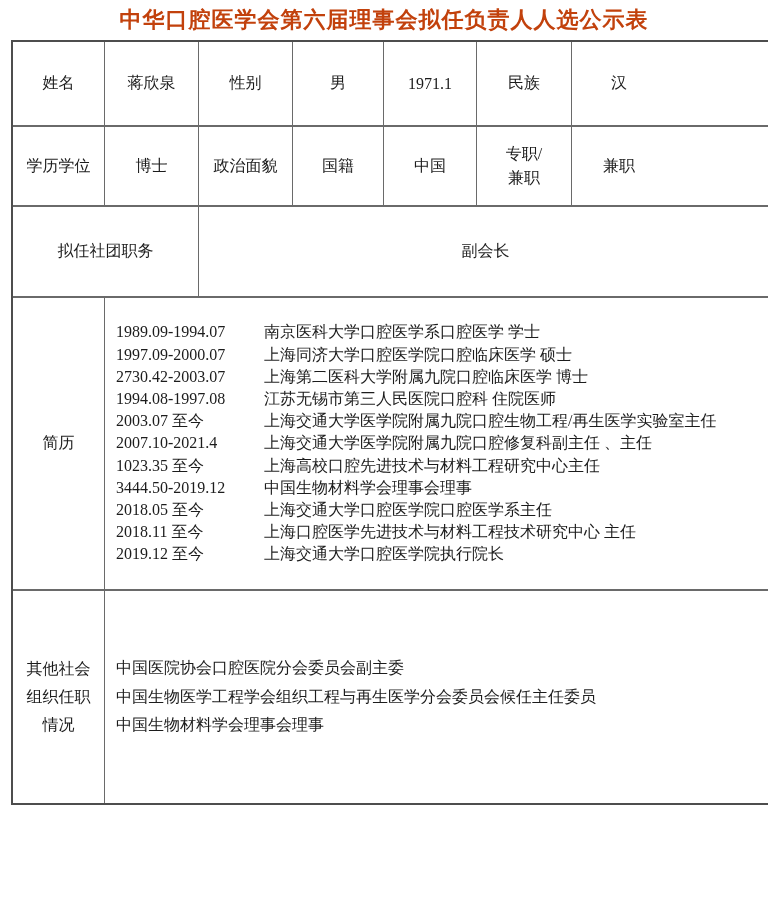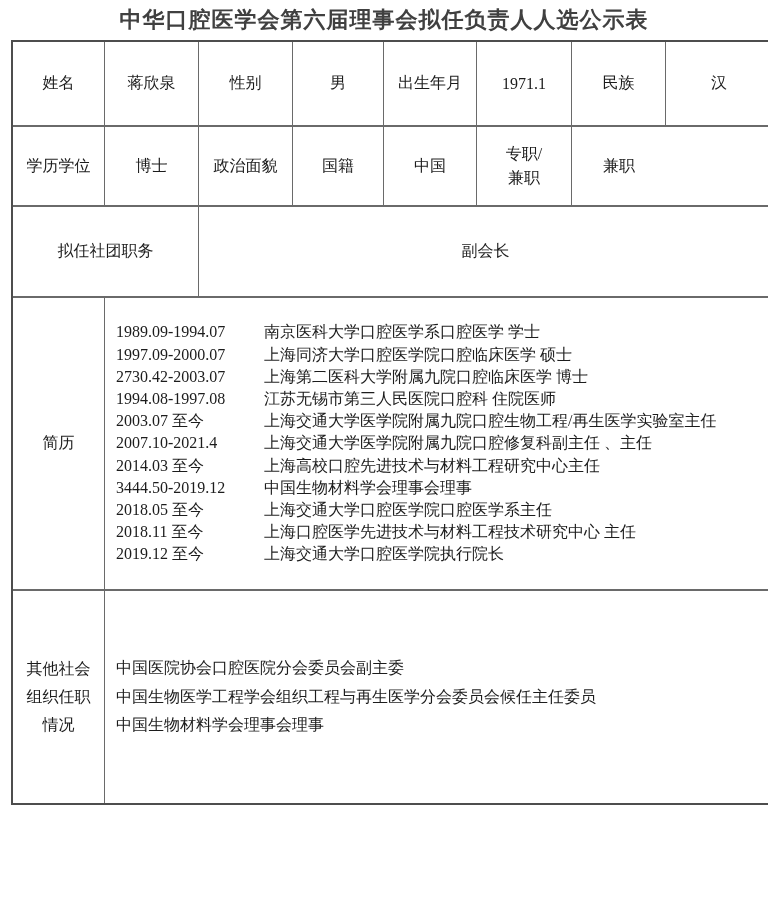--- a/index.html
+++ b/index.html
@@ -11,21 +11,21 @@
     font-family:"Liberation Serif","DejaVu Serif",serif;
     overflow:hidden;
   }
   .title{
     height:40px;
     display:flex;align-items:center;justify-content:center;
     font-family:"Liberation Sans","DejaVu Sans",sans-serif;
     font-weight:700;
     font-size:22px;
     letter-spacing:1px;
-    color:#404040;
+    color:#c2410c;
   }
   .tbl{
     margin-left:11px;
     width:763px;
     border:2px solid #4d4d4d;
     box-sizing:border-box;
   }
   .row{
     display:grid;
     box-sizing:border-box;
@@ -80,21 +80,20 @@
 
   <div class="title">中华口腔医学会第六届理事会拟任负责人人选公示表</div>
 
   <div class="tbl">
 
     <div class="row r1">
       <div class="cell">姓名</div>
       <div class="cell">蒋欣泉</div>
       <div class="cell">性别</div>
       <div class="cell">男</div>
-      <div class="cell">出生年月</div>
       <div class="cell">1971.1</div>
       <div class="cell">民族</div>
       <div class="cell">汉</div>
     </div>
 
     <div class="row r2">
       <div class="cell">学历学位</div>
       <div class="cell">博士</div>
       <div class="cell">政治面貌</div>
       <div class="cell">国籍</div>
@@ -138,21 +137,21 @@
             <span class="resume-date">2003.07 至今</span>
             <span class="resume-desc">上海交通大学医学院附属九院口腔生物工程/再生医学实验室主任</span>
           </div>
 
           <div class="resume-line">
             <span class="resume-date">2007.10-2021.4</span>
             <span class="resume-desc">上海交通大学医学院附属九院口腔修复科副主任 、主任</span>
           </div>
 
           <div class="resume-line">
-            <span class="resume-date">2014.03 至今</span>
+            <span class="resume-date">1023.35 至今</span>
             <span class="resume-desc">上海高校口腔先进技术与材料工程研究中心主任</span>
           </div>
 
           <div class="resume-line">
             <span class="resume-date">3444.50-2019.12</span>
             <span class="resume-desc">中国生物材料学会理事会理事</span>
           </div>
 
           <div class="resume-line">
             <span class="resume-date">2018.05 至今</span>

